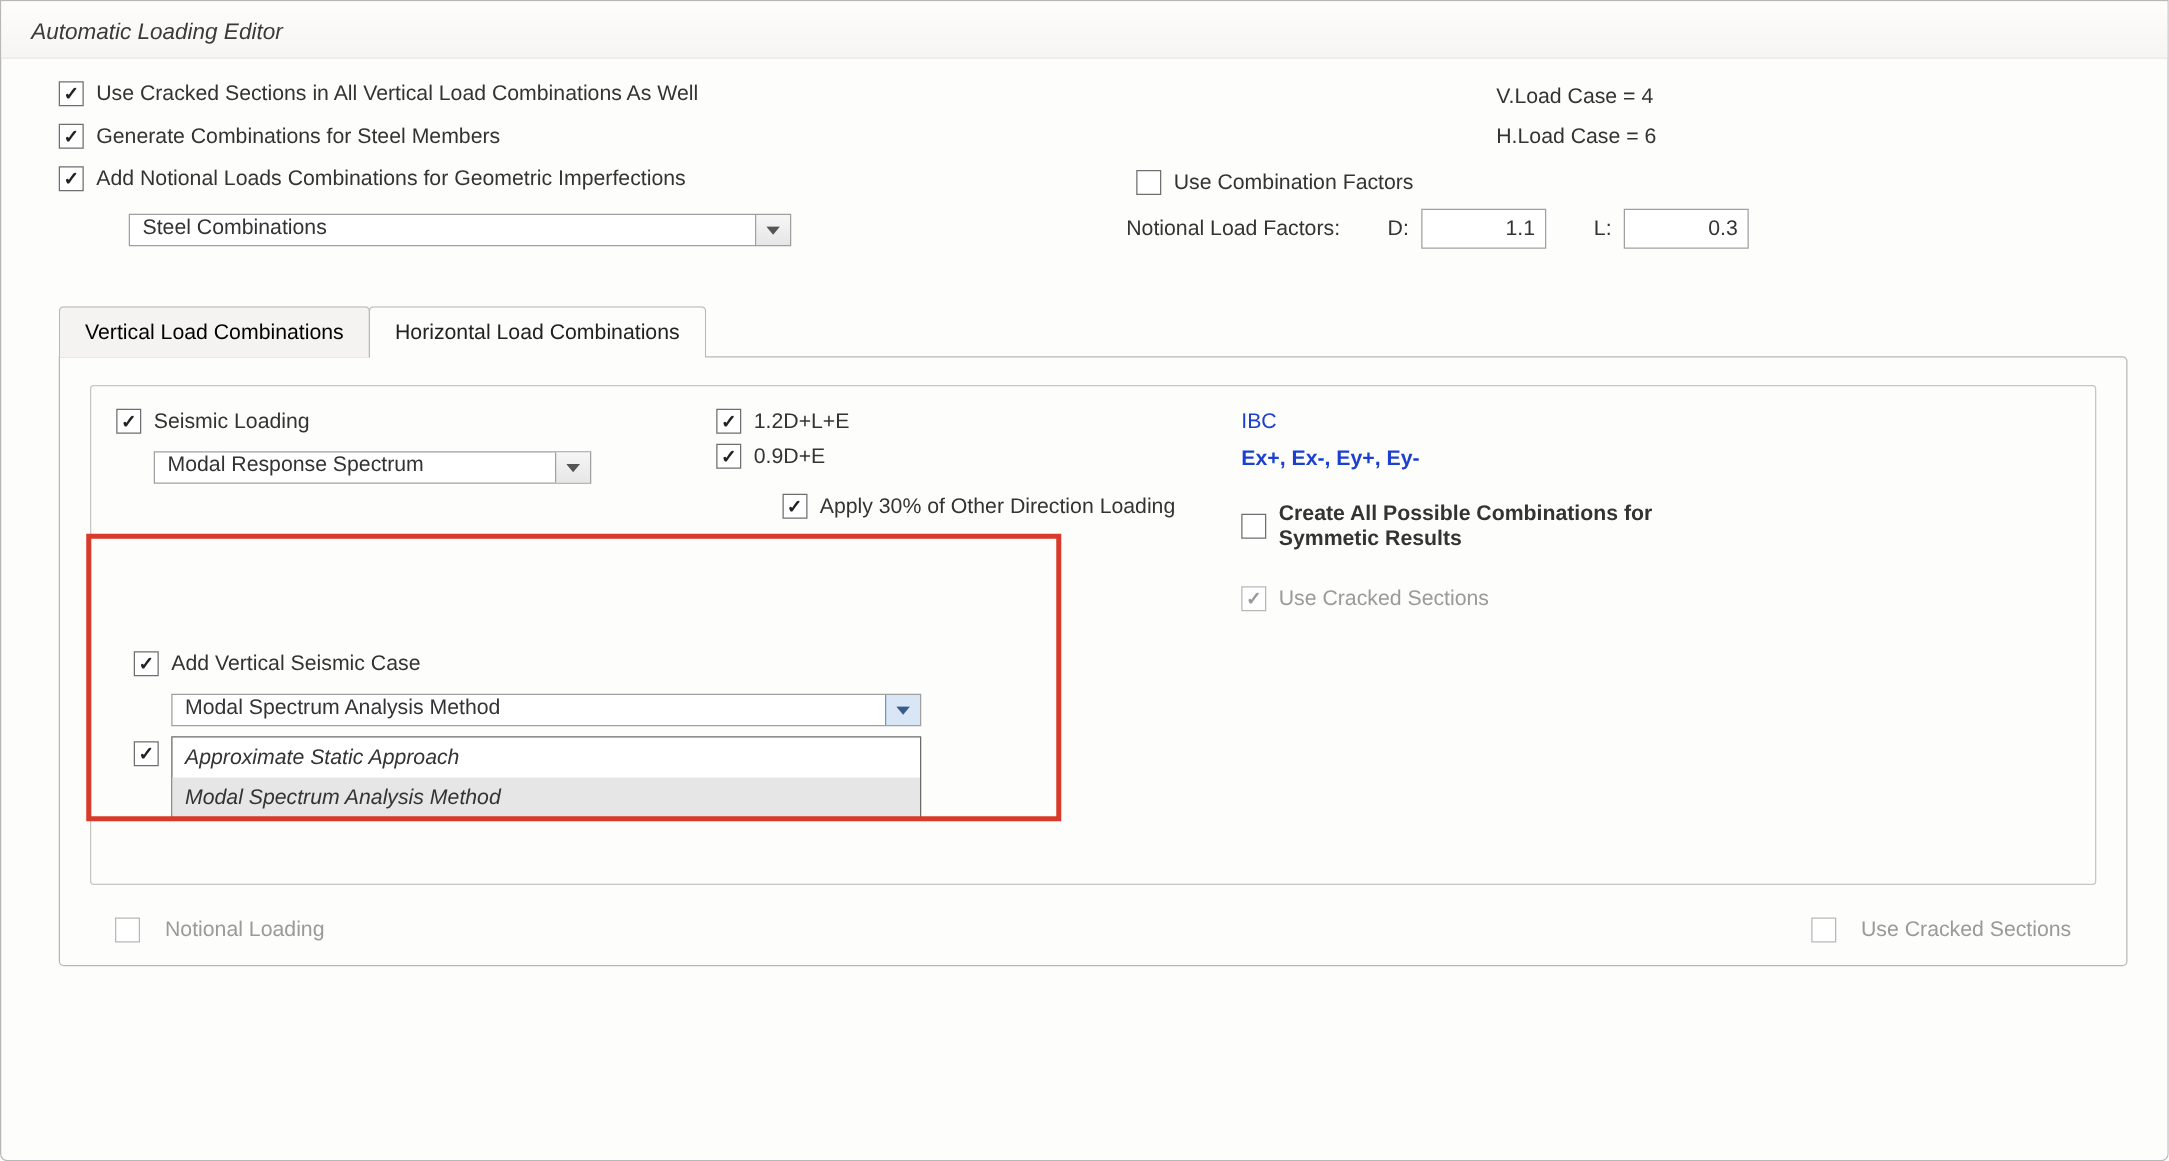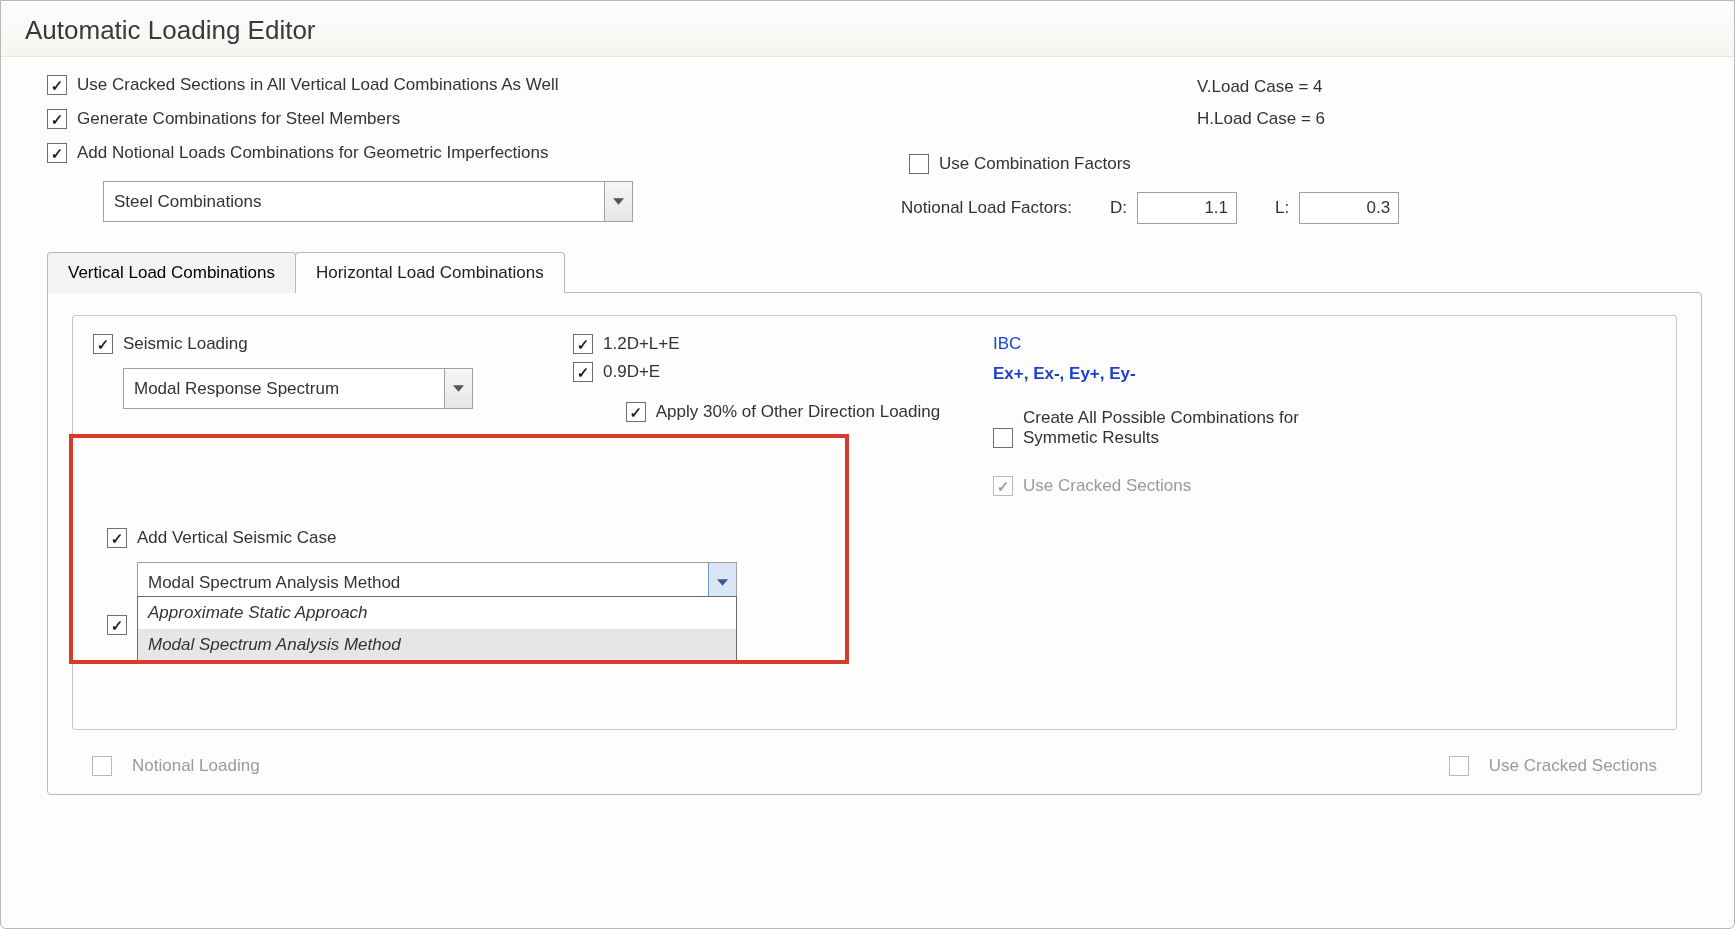--- a/index.html
+++ b/index.html
@@ -18,22 +18,23 @@
     background: #fdfdfc;
     padding: 0;
     overflow: hidden;
   }
   .title-area {
     padding: 14px 24px 10px 24px;
     background: linear-gradient(#fefdfc, #f7f5f2);
     border-bottom: 1px solid #e8e6e2;
   }
   .title-text {
-    font-size: 26px;
+    font-size: 18px;
     color: #3a3a3a;
+    font-style: italic;
   }
   .content {
     padding: 18px 32px 10px 46px;
   }
   .top-row {
     display: flex;
     align-items: flex-start;
     margin-bottom: 4px;
   }
   .left-col { flex: 0 0 850px; }
@@ -64,24 +65,24 @@
   .lbl { color: #333; }
   .lbl.disabled { color: #9a9a9a; }
   .lbl.blue { color: #1a3fd1; }
   .case-info {
     margin-left: 300px;
     margin-top: 2px;
   }
   .case-info div { margin-bottom: 12px; }
   .select {
     display: inline-flex;
-    align-items: center;
+    align-items: flex-start;
     background: #fff;
     border: 1px solid #a0a0a0;
-    height: 41px;
+    height: 26px;
   }
   .select .sel-text {
     padding: 0 10px;
     flex: 1;
   }
   .select .sel-btn {
     width: 28px; height: 100%;
     background: linear-gradient(#f6f6f6,#e6e6e6);
     border-left: 1px solid #a0a0a0;
     display: flex; align-items: center; justify-content: center;
@@ -229,21 +230,21 @@
         </div>
       </div>
       <div class="right-col" style="display:flex;align-items:center;gap:30px;flex-wrap:wrap;">
         <div class="chk-line" style="margin-bottom:0;position:relative;top:-38px;left:12px;">
           <span class="chk"></span>
           <span class="lbl">Use Combination Factors</span>
         </div>
       </div>
     </div>
 
-    <div class="top-row" style="margin-top:-34px;margin-bottom:28px;">
+    <div class="top-row" style="margin-top:-34px;margin-bottom:46px;">
       <div class="left-col"></div>
       <div class="right-col">
         <div class="factors">
           <span class="flabel">Notional Load Factors:</span>
           <span style="width:18px;"></span>
           <span class="flabel">D:</span>
           <span class="num-input">
               <span>1.1</span>
             </span>
           <span style="width:18px;"></span>
@@ -296,21 +297,21 @@
               <span class="lbl">Apply 30% of Other Direction Loading</span>
             </div>
           </div>
           <div class="g-col3">
             <div style="margin-bottom:10px;">
               <span class="lbl blue">IBC</span>
             </div>
             <div style="margin-bottom:24px;">
               <span class="lbl blue" style="font-weight:600;">Ex+, Ex-, Ey+, Ey-</span>
             </div>
-            <div class="chk-line" style="align-items:flex-end;">
+            <div class="chk-line" style="align-items:center;font-weight:bold;">
               <span class="chk"></span>
               <span class="lbl" style="max-width:330px;">Create All Possible Combinations for Symmetic Results</span>
             </div>
             <div class="chk-line" style="margin-top:28px;">
               <span class="chk checked disabled"></span>
               <span class="lbl disabled">Use Cracked Sections</span>
             </div>
           </div>
         </div>
 

